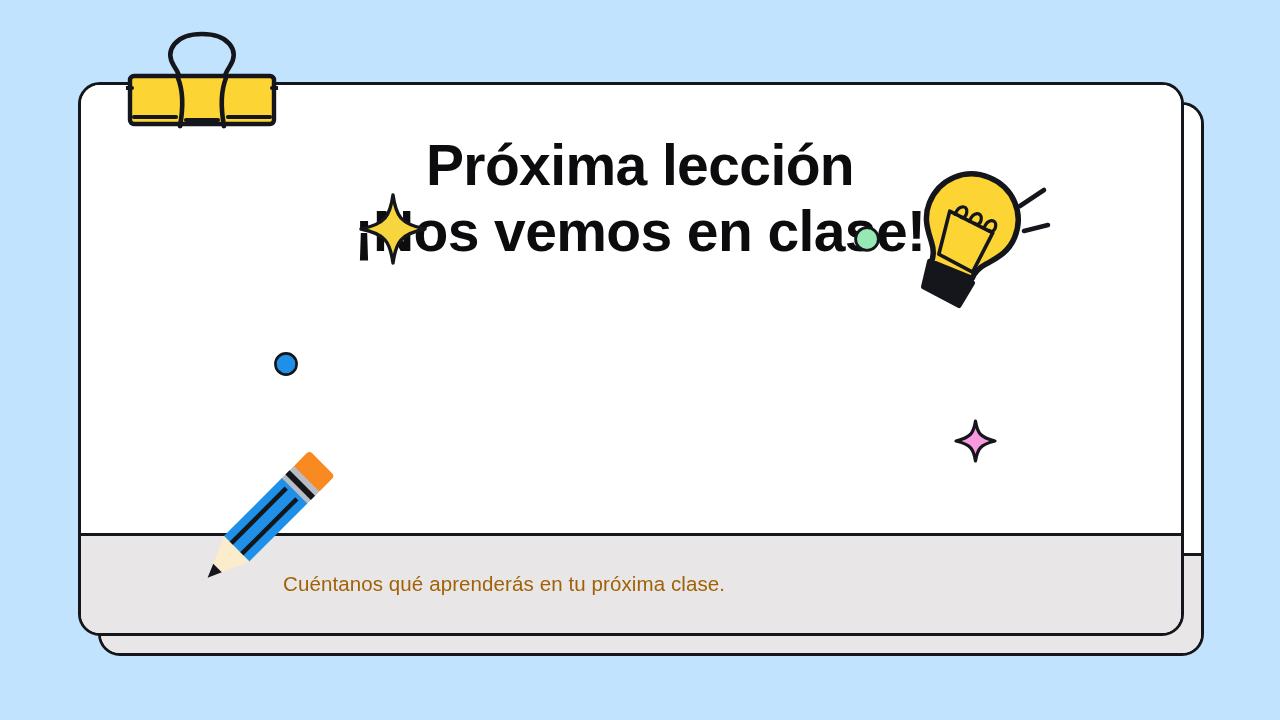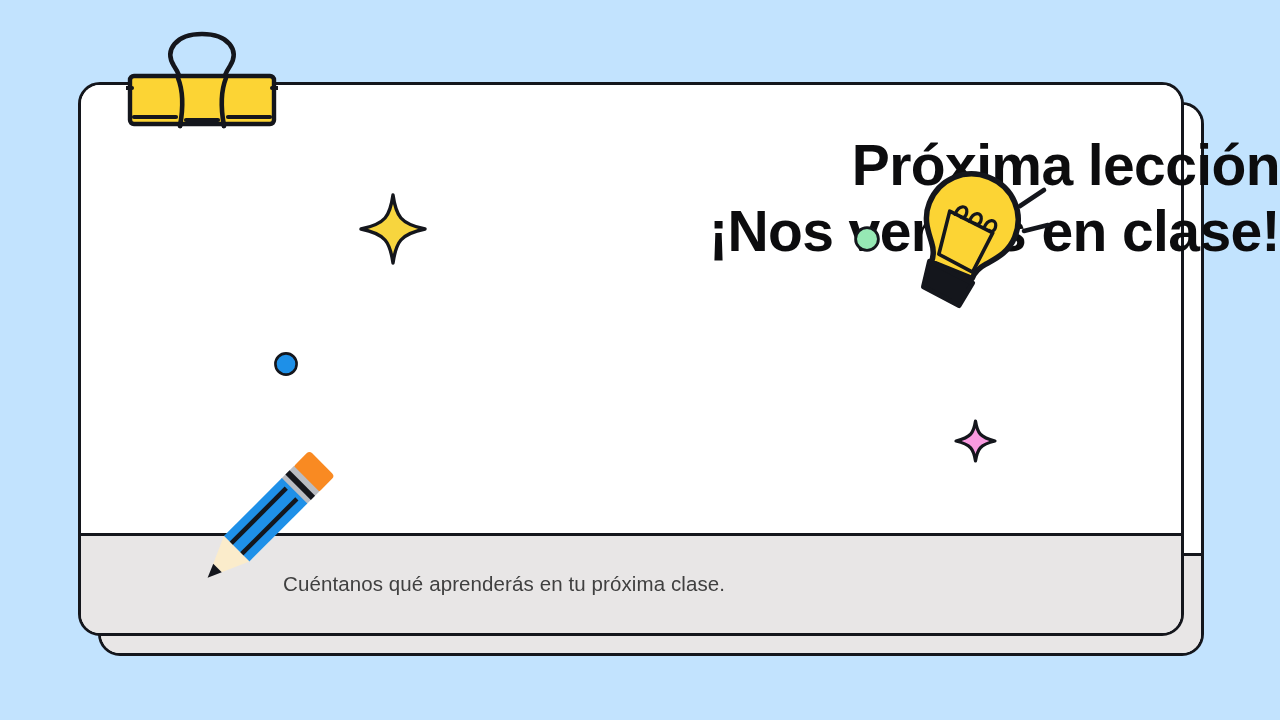--- a/index.html
+++ b/index.html
@@ -66,34 +66,34 @@
     border-top: 3px solid #14161c;
     display: flex;
     align-items: center;
   }
 
   .footer-text {
     margin: 0;
     padding-left: 202px;
     font-size: 20.5px;
     font-weight: 400;
-    color: #404040;
+    color: #a16207;
     letter-spacing: 0.1px;
     line-height: 1.2;
     white-space: nowrap;
     text-align: center;
   }
 
   
   #headline {
     position: absolute;
     left: 0;
     right: 0;
     top: 132px;
-    text-align: right;
+    text-align: center;
     z-index: 4;
     pointer-events: none;
   }
   #headline .line {
     display: block;
     margin: 0;
     font-size: 57px;
     font-weight: 700;
     color: #0c0c0e;
     letter-spacing: -0.6px;

